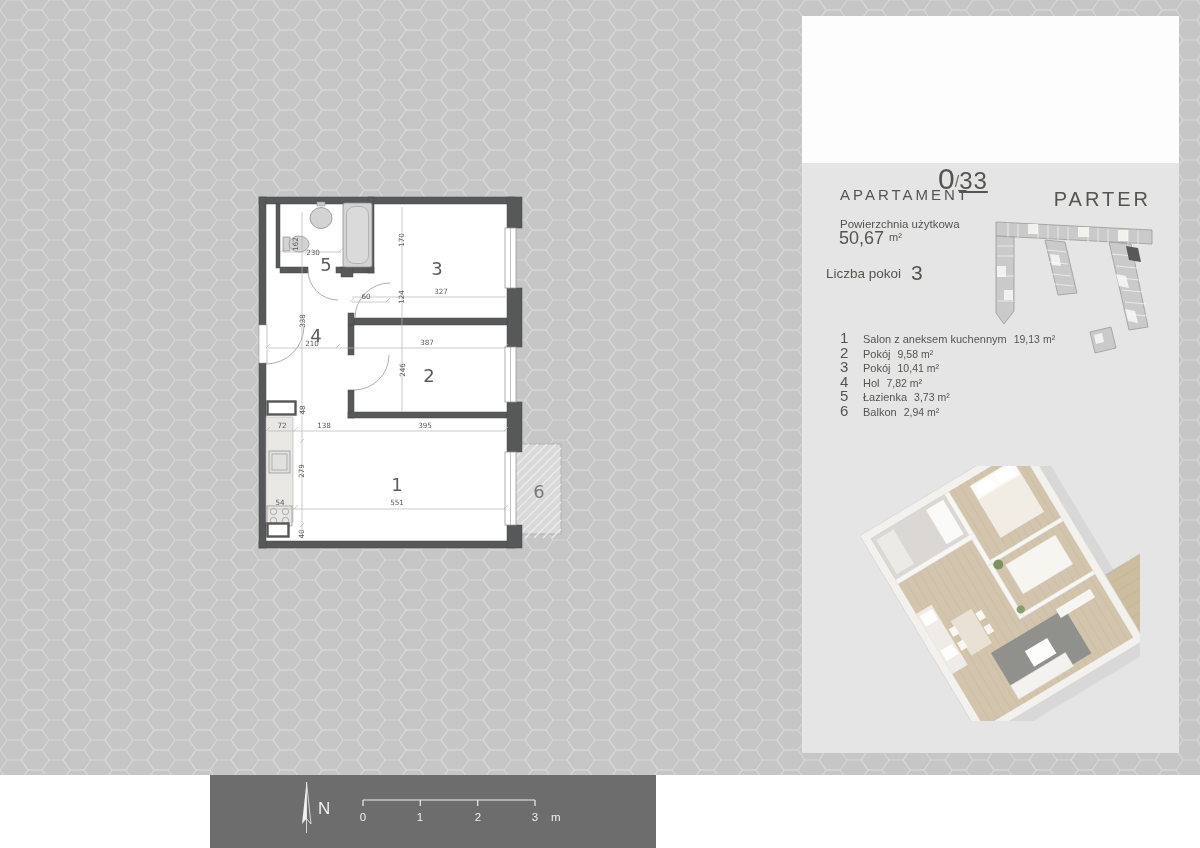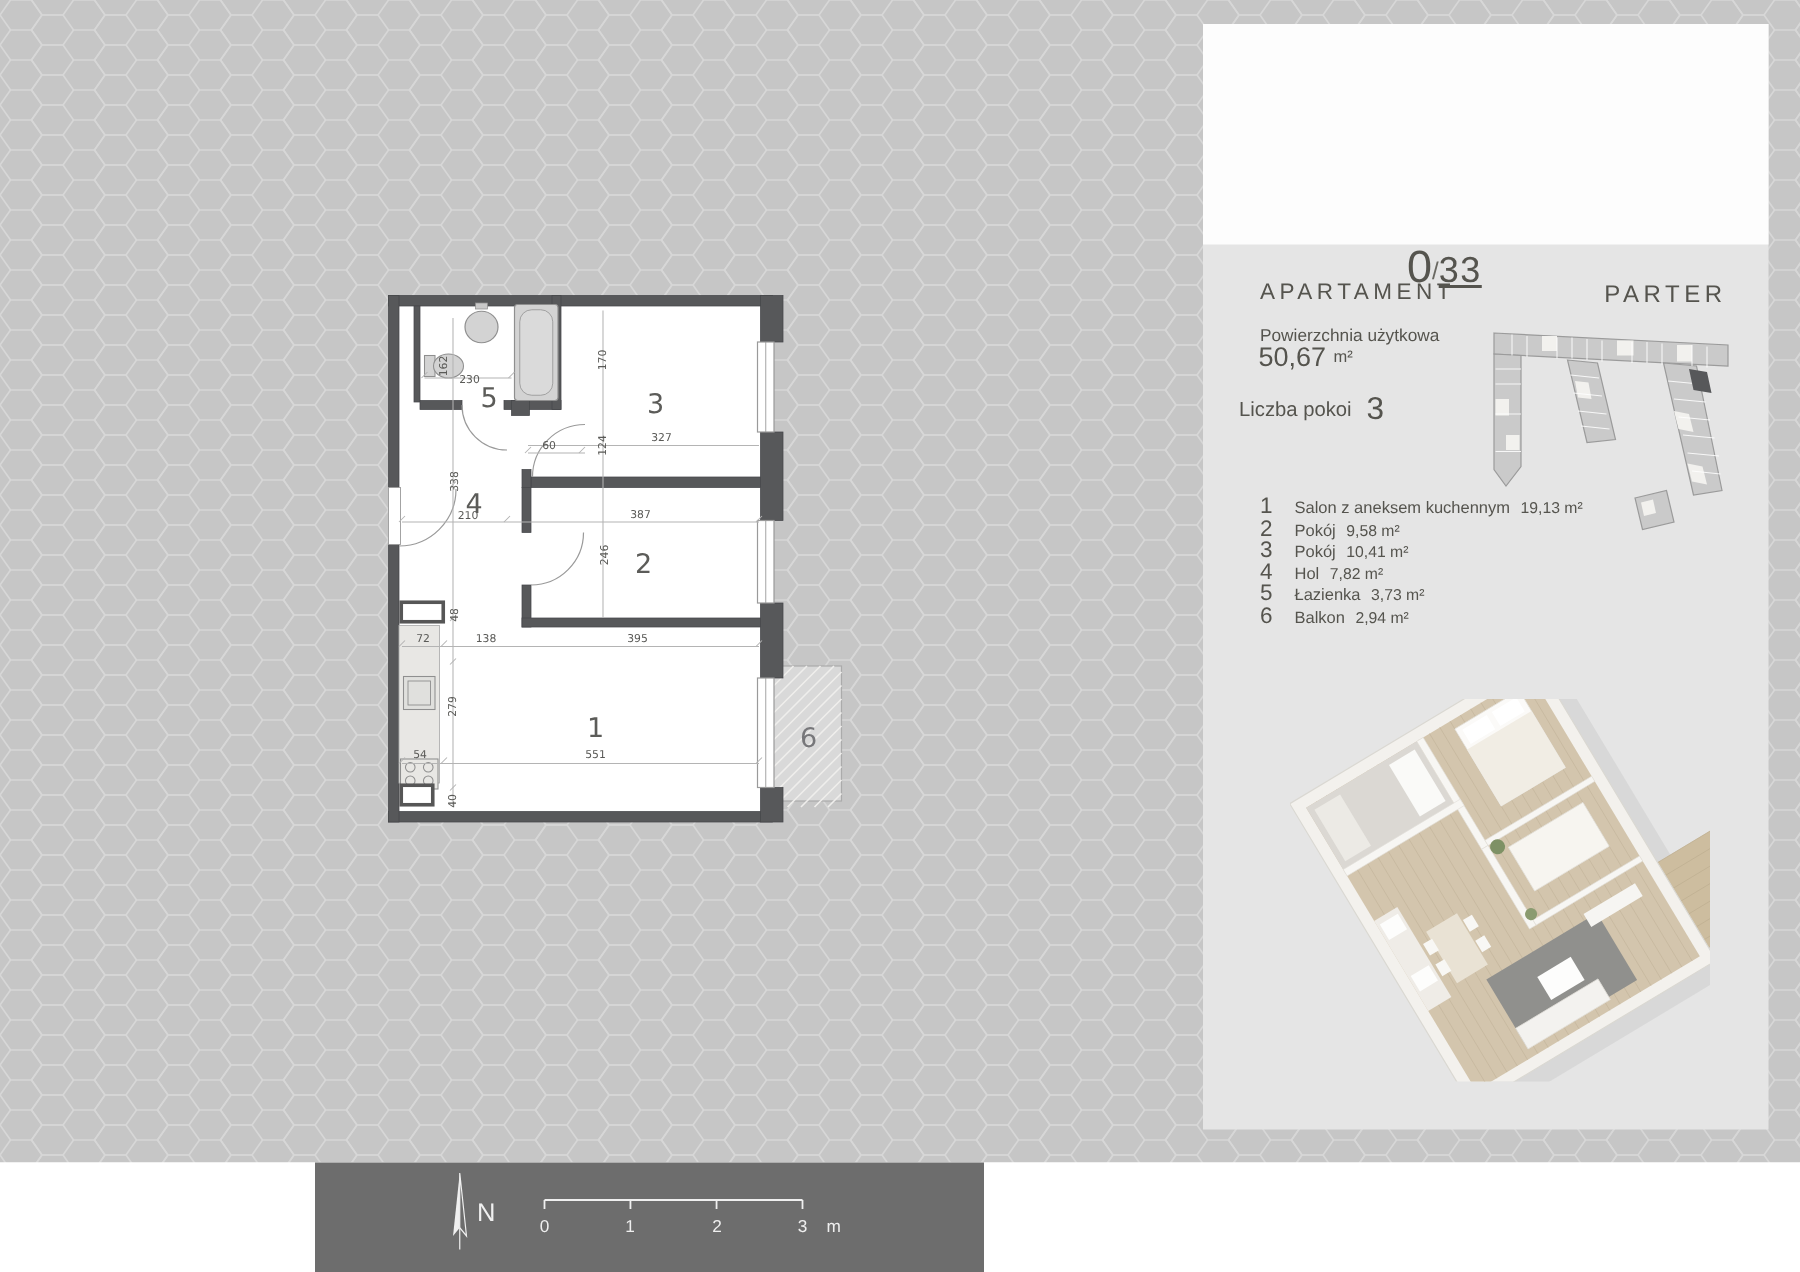--- a/index.html
+++ b/index.html
@@ -12,21 +12,21 @@
   .plan-svg{position:absolute;left:0;top:0;width:1200px;height:848px;z-index:1;pointer-events:none;}
 
   
   .panel{position:absolute;left:802px;top:16px;width:377px;height:737px;z-index:2;background:#e5e5e5;}
   .panel-top{position:absolute;left:0;top:0;width:100%;height:147px;background:#fdfdfd;}
   .apt-label{position:absolute;left:38px;top:170px;font-size:15px;letter-spacing:3px;color:#55544e;}
   .apt-number{position:absolute;left:136px;top:146px;color:#55544e;white-space:nowrap;}
   .apt-number .n0{font-size:30px;}
   .apt-number .slash{font-size:16px;position:relative;top:-2px;color:#6a6962;}
   .apt-number .n33{font-size:24px;letter-spacing:1px;text-decoration:underline;}
-  .floor-label{position:absolute;right:28px;top:172px;font-size:16px;letter-spacing:3px;color:#55544e;}
+  .floor-label{position:absolute;right:28px;top:172px;font-size:20px;letter-spacing:3px;color:#55544e;}
   .area-label{position:absolute;left:38px;top:202px;font-size:11.5px;color:#55544e;}
   .area-value{position:absolute;left:37px;top:212px;color:#55544e;}
   .area-value .val{font-size:18px;}
   .area-value .unit{font-size:11px;margin-left:5px;position:relative;top:-3px;}
   .rooms-count{position:absolute;left:24px;top:243px;color:#55544e;}
   .rooms-count .lbl{font-size:13.5px;}
   .rooms-count .val{font-size:21px;margin-left:10px;position:relative;top:2px;}
   .legend{position:absolute;left:38px;top:313px;width:310px;}
   .legend-row{display:flex;align-items:baseline;height:14.6px;color:#55544e;}
   .legend-no{width:14px;font-size:15px;flex:0 0 auto;}

